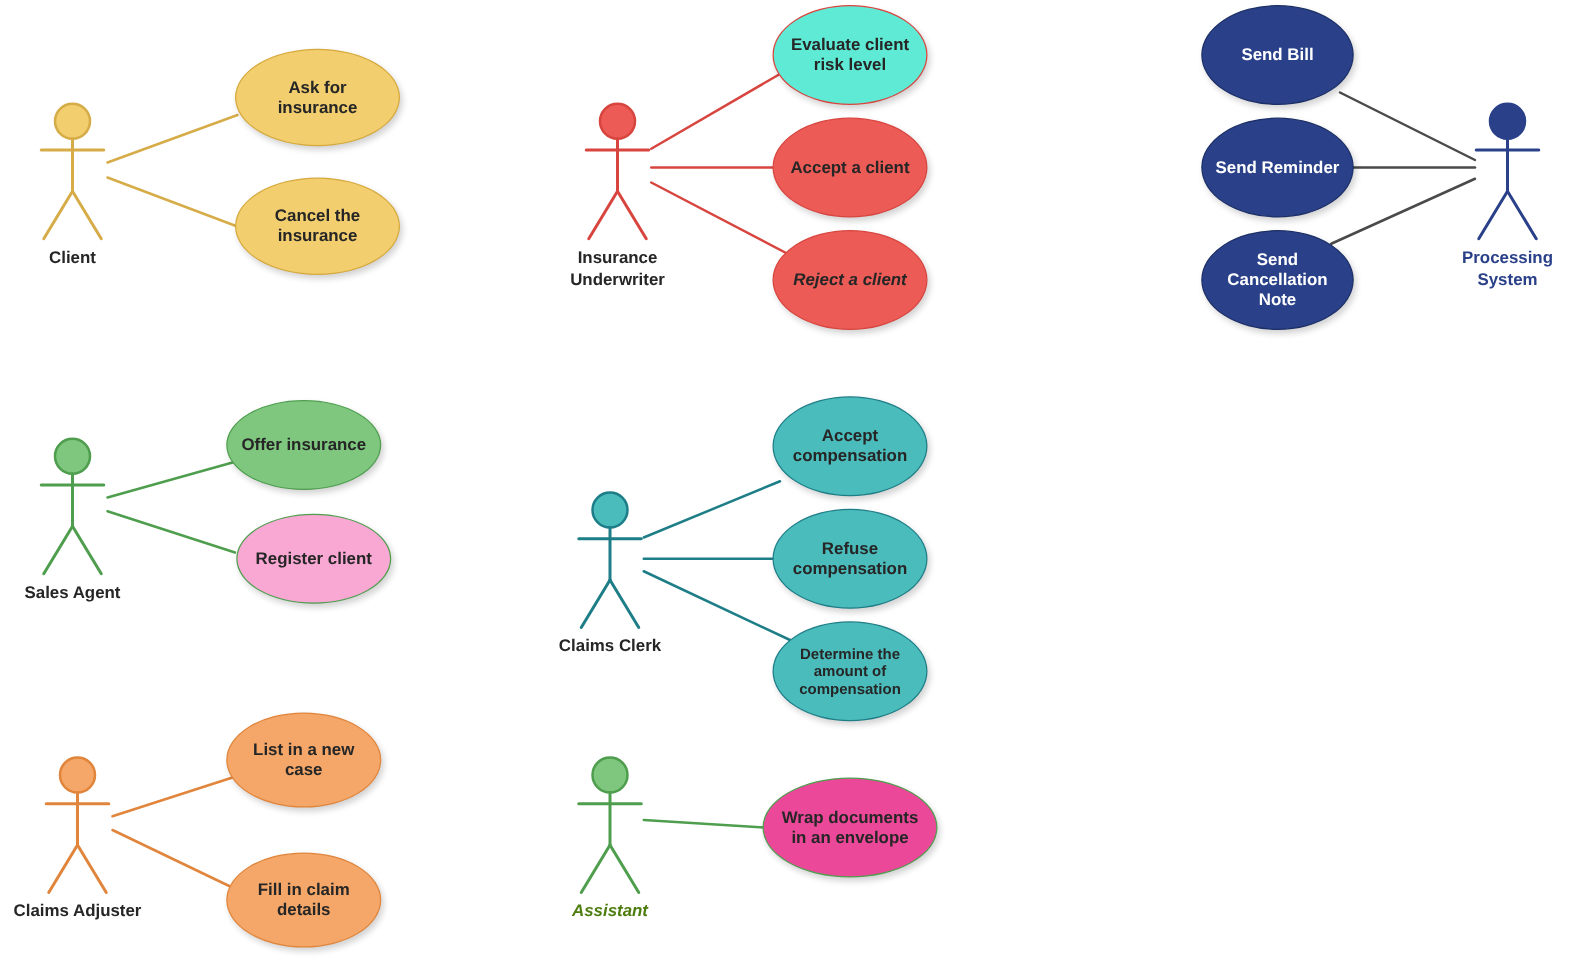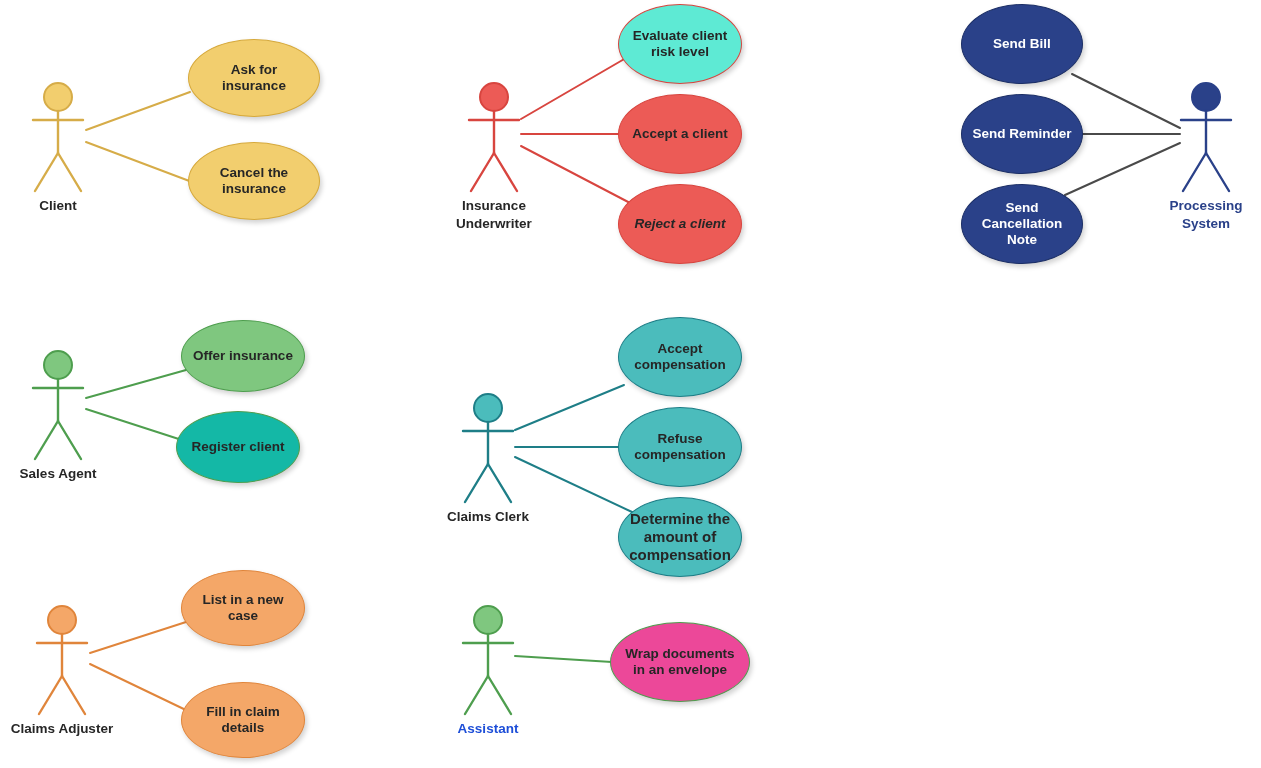--- a/index.html
+++ b/index.html
@@ -151,42 +151,42 @@
           <line x1="5" y1="39" x2="55" y2="39" stroke="#2A4189" stroke-width="2.4" stroke-linecap="round"></line>
           <line x1="30" y1="72" x2="7" y2="110" stroke="#2A4189" stroke-width="2.4" stroke-linecap="round"></line>
           <line x1="30" y1="72" x2="53" y2="110" stroke="#2A4189" stroke-width="2.4" stroke-linecap="round"></line>
         </svg>
       </div>
       <div class="actor-label blue" style="color: rgb(42, 65, 137); width: 200px; left: 1106px; top: 197px;">Processing
 System</div>
       <div class="usecase dark-text" style="left: 181px; top: 320px; width: 124px; height: 72px; background: rgb(127, 199, 127); border: 1px solid rgb(78, 158, 78); color: rgb(38, 38, 38); font-size: 13.5px; align-items: center;">
         <span class="uc-label">Offer insurance</span>
       </div>
-      <div class="usecase dark-text" style="left: 176px; top: 411px; width: 124px; height: 72px; background: #14b8a6; border: 1px solid rgb(78, 158, 78); color: rgb(38, 38, 38); font-size: 13.5px;">
+      <div class="usecase dark-text" style="left: 189px; top: 411px; width: 124px; height: 72px; background: #f9a8d4; border: 1px solid rgb(78, 158, 78); color: rgb(38, 38, 38); font-size: 13.5px;">
         <span class="uc-label">Register client</span>
       </div>
       <div class="actor" style="left: 28px; top: 349px;">
         <svg width="60" height="115" viewBox="0 0 60 115">
           <circle cx="30" cy="16" r="14" fill="#7FC77F" stroke="#4E9E4E" stroke-width="2"></circle>
           <line x1="30" y1="30" x2="30" y2="72" stroke="#4E9E4E" stroke-width="2.4" stroke-linecap="round"></line>
           <line x1="5" y1="39" x2="55" y2="39" stroke="#4E9E4E" stroke-width="2.4" stroke-linecap="round"></line>
           <line x1="30" y1="72" x2="7" y2="110" stroke="#4E9E4E" stroke-width="2.4" stroke-linecap="round"></line>
           <line x1="30" y1="72" x2="53" y2="110" stroke="#4E9E4E" stroke-width="2.4" stroke-linecap="round"></line>
         </svg>
       </div>
       <div class="actor-label" style="color: rgb(38, 38, 38); width: 200px; left: -42px; top: 465px;">Sales Agent</div>
       <div class="usecase dark-text" style="left: 618px; top: 317px; width: 124px; height: 80px; background: rgb(75, 188, 188); border: 1px solid rgb(30, 126, 135); color: rgb(38, 38, 38); font-size: 13.5px;">
         <span class="uc-label">Accept
 compensation</span>
       </div>
       <div class="usecase dark-text" style="left: 618px; top: 407px; width: 124px; height: 80px; background: rgb(75, 188, 188); border: 1px solid rgb(30, 126, 135); color: rgb(38, 38, 38); font-size: 13.5px; text-align: center;">
         <span class="uc-label">Refuse
 compensation</span>
       </div>
-      <div class="usecase dark-text" style="left: 618px; top: 497px; width: 124px; height: 80px; background: rgb(75, 188, 188); border: 1px solid rgb(30, 126, 135); color: rgb(38, 38, 38); font-size: 15px;">
+      <div class="usecase dark-text" style="left: 618px; top: 497px; width: 124px; height: 80px; background: rgb(75, 188, 188); border: 1px solid rgb(30, 126, 135); color: rgb(38, 38, 38); font-size: 12px;">
         <span class="uc-label">Determine the
 amount of
 compensation</span>
       </div>
       <div class="actor" style="left: 458px; top: 392px;">
         <svg width="60" height="115" viewBox="0 0 60 115">
           <circle cx="30" cy="16" r="14" fill="#4BBCBC" stroke="#1E7E87" stroke-width="2"></circle>
           <line x1="30" y1="30" x2="30" y2="72" stroke="#1E7E87" stroke-width="2.4" stroke-linecap="round"></line>
           <line x1="5" y1="39" x2="55" y2="39" stroke="#1E7E87" stroke-width="2.4" stroke-linecap="round"></line>
           <line x1="30" y1="72" x2="7" y2="110" stroke="#1E7E87" stroke-width="2.4" stroke-linecap="round"></line>
@@ -218,15 +218,15 @@
       </div>
       <div class="actor" style="left: 458px; top: 604px;">
         <svg width="60" height="115" viewBox="0 0 60 115">
           <circle cx="30" cy="16" r="14" fill="#7FC77F" stroke="#4E9E4E" stroke-width="2"></circle>
           <line x1="30" y1="30" x2="30" y2="72" stroke="#4E9E4E" stroke-width="2.4" stroke-linecap="round"></line>
           <line x1="5" y1="39" x2="55" y2="39" stroke="#4E9E4E" stroke-width="2.4" stroke-linecap="round"></line>
           <line x1="30" y1="72" x2="7" y2="110" stroke="#4E9E4E" stroke-width="2.4" stroke-linecap="round"></line>
           <line x1="30" y1="72" x2="53" y2="110" stroke="#4E9E4E" stroke-width="2.4" stroke-linecap="round"></line>
         </svg>
       </div>
-      <div class="actor-label" style="color: #1d4ed8; width: 200px; left: 388px; top: 720px;">Assistant</div>
+      <div class="actor-label" style="color: #4d7c0f; width: 200px; left: 388px; top: 720px; font-style: italic;">Assistant</div>
     </div>
 </div>
 
 </body></html>

